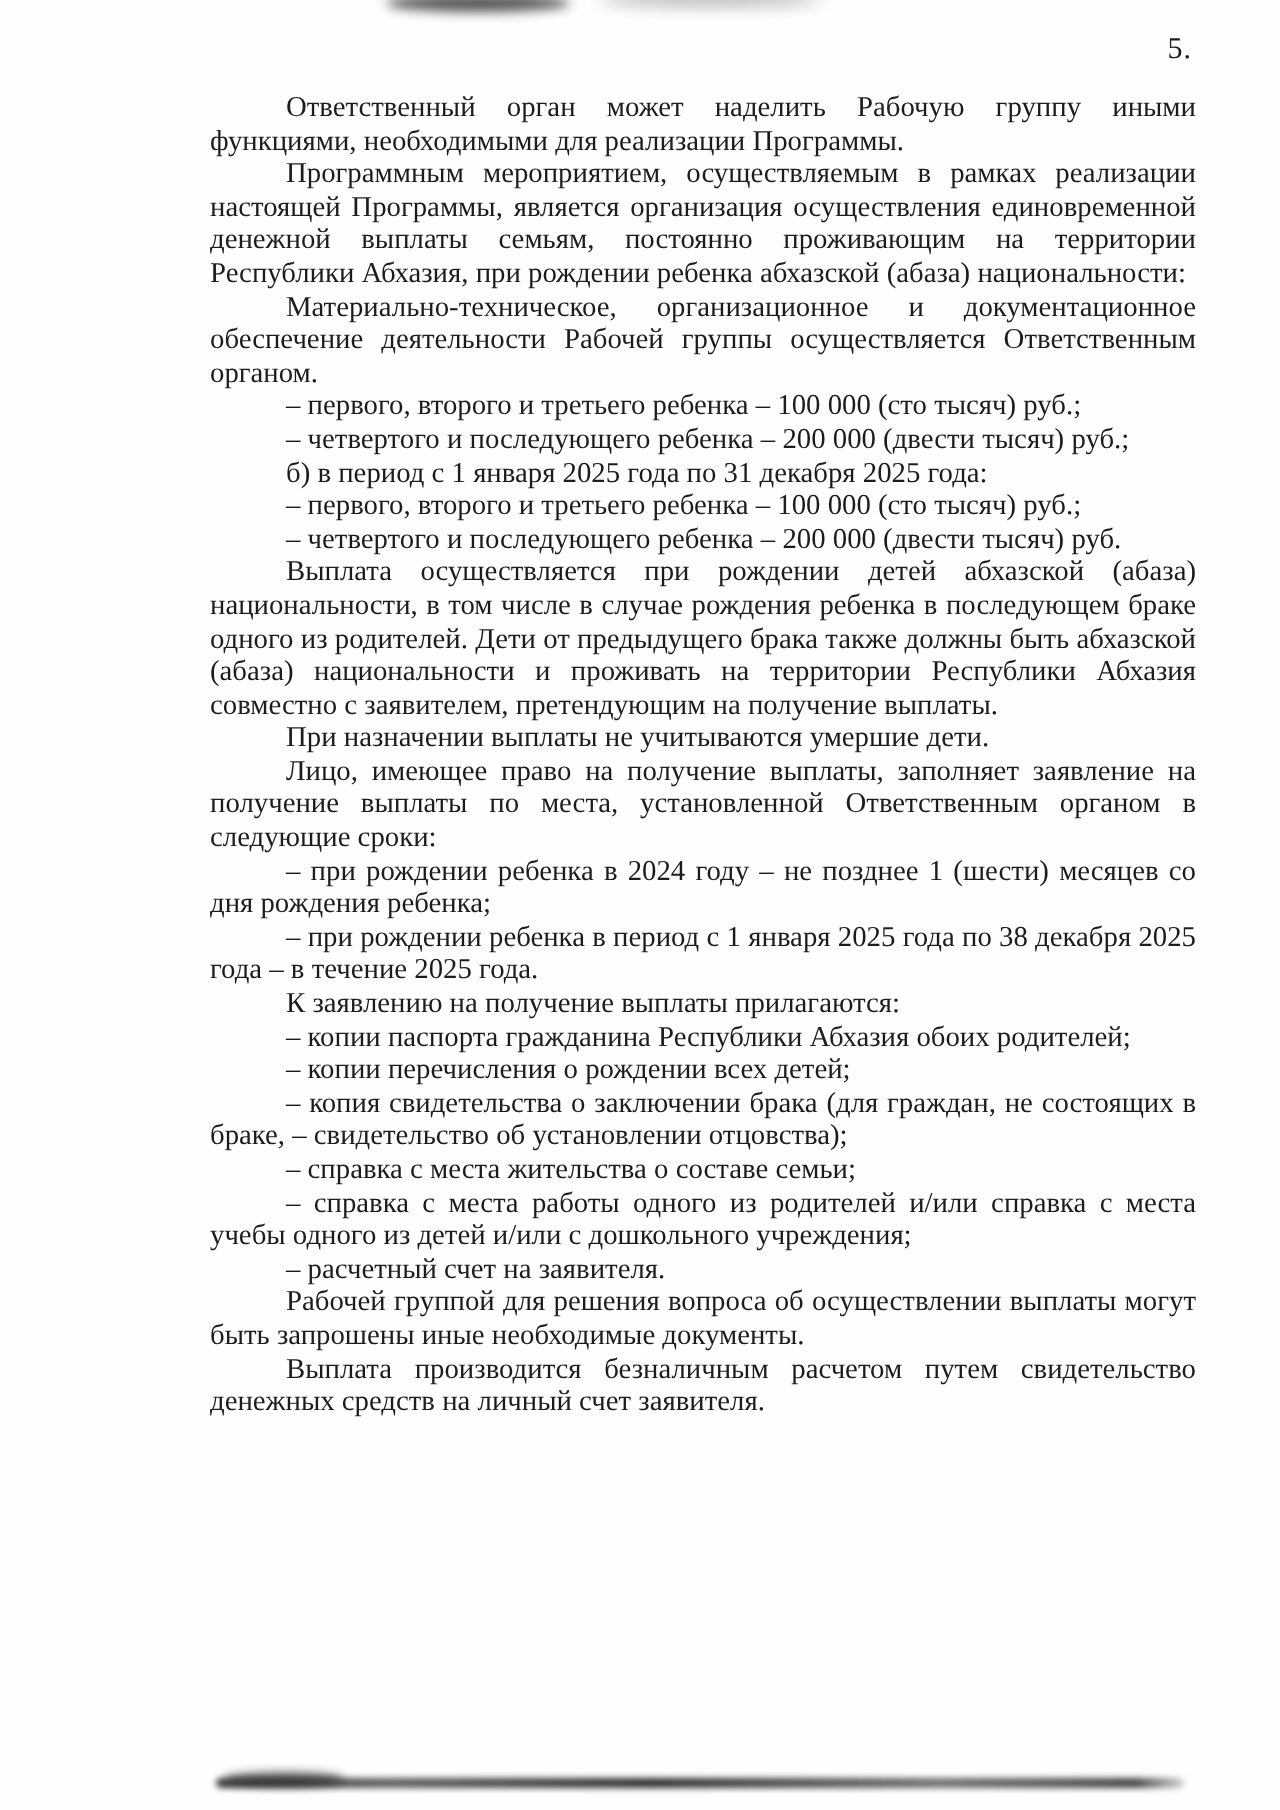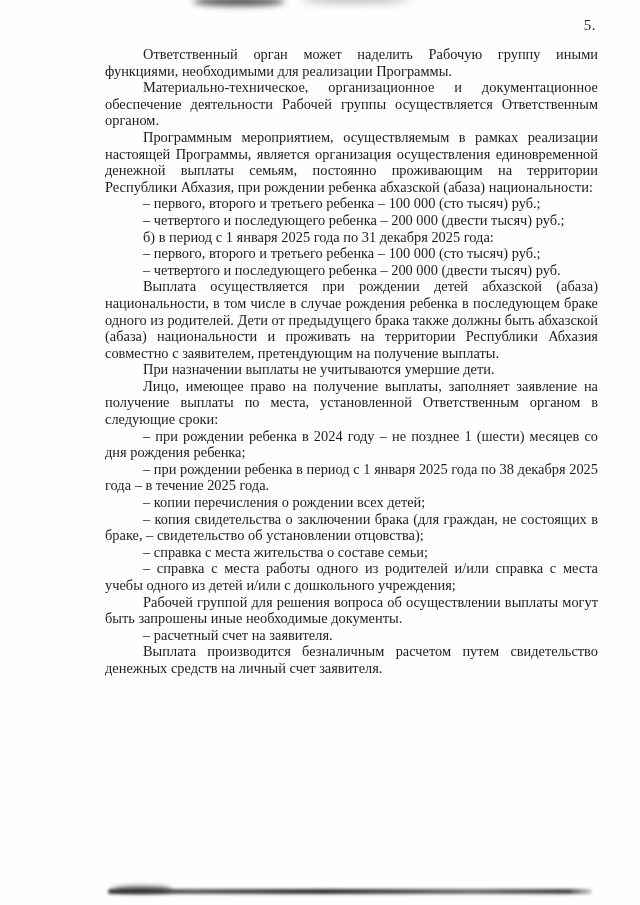--- a/index.html
+++ b/index.html
@@ -91,36 +91,38 @@
 <body>
 
 <div class="page">
   <div class="artifact artifact-top"></div>
   <div class="artifact artifact-top2"></div>
 
   <div class="page-number">5.</div>
 
   <div class="doc-body">
       <p class="para">Ответственный орган может наделить Рабочую группу иными функциями, необходимыми для реализации Программы.</p>
+      <p class="para">Программным мероприятием, осуществляемым в рамках реализации настоящей Программы, является организация осуществления единовременной денежной выплаты семьям, постоянно проживающим на территории Республики Абхазия, при рождении ребенка абхазской (абаза) национальности:</p>
       <p class="para">Материально-техническое, организационное и документационное обеспечение деятельности Рабочей группы осуществляется Ответственным органом.</p>
-      <p class="para">Программным мероприятием, осуществляемым в рамках реализации настоящей Программы, является организация осуществления единовременной денежной выплаты семьям, постоянно проживающим на территории Республики Абхазия, при рождении ребенка абхазской (абаза) национальности:</p>
       <p class="para">– первого, второго и третьего ребенка – 100 000 (сто тысяч) руб.;</p>
       <p class="para">– четвертого и последующего ребенка – 200 000 (двести тысяч) руб.;</p>
       <p class="para">б) в период с 1 января 2025 года по 31 декабря 2025 года:</p>
       <p class="para">– первого, второго и третьего ребенка – 100 000 (сто тысяч) руб.;</p>
       <p class="para">– четвертого и последующего ребенка – 200 000 (двести тысяч) руб.</p>
       <p class="para">Выплата осуществляется при рождении детей абхазской (абаза) национальности, в том числе в случае рождения ребенка в последующем браке одного из родителей. Дети от предыдущего брака также должны быть абхазской (абаза) национальности и проживать на территории Республики Абхазия совместно с заявителем, претендующим на получение выплаты.</p>
       <p class="para">При назначении выплаты не учитываются умершие дети.</p>
       <p class="para">Лицо, имеющее право на получение выплаты, заполняет заявление на получение выплаты по места, установленной Ответственным органом в следующие сроки:</p>
       <p class="para">– при рождении ребенка в 2024 году – не позднее 1 (шести) месяцев со дня рождения ребенка;</p>
       <p class="para">– при рождении ребенка в период с 1 января 2025 года по 38 декабря 2025 года – в течение 2025 года.</p>
+      <p class="para">К заявлению на получение выплаты прилагаются:</p>
+      <p class="para">– копии паспорта гражданина Республики Абхазия обоих родителей;</p>
       <p class="para">– копии перечисления о рождении всех детей;</p>
       <p class="para">– копия свидетельства о заключении брака (для граждан, не состоящих в браке, – свидетельство об установлении отцовства);</p>
       <p class="para">– справка с места жительства о составе семьи;</p>
       <p class="para">– справка с места работы одного из родителей и/или справка с места учебы одного из детей и/или с дошкольного учреждения;</p>
+      <p class="para">– расчетный счет на заявителя.</p>
       <p class="para">Рабочей группой для решения вопроса об осуществлении выплаты могут быть запрошены иные необходимые документы.</p>
-      <p class="para">– расчетный счет на заявителя.</p>
       <p class="para">Выплата производится безналичным расчетом путем свидетельство денежных средств на личный счет заявителя.</p>
     </div>
 
   <div class="artifact artifact-bottom"></div>
   <div class="artifact artifact-bottom2"></div>
 </div>
 
 </body></html>

